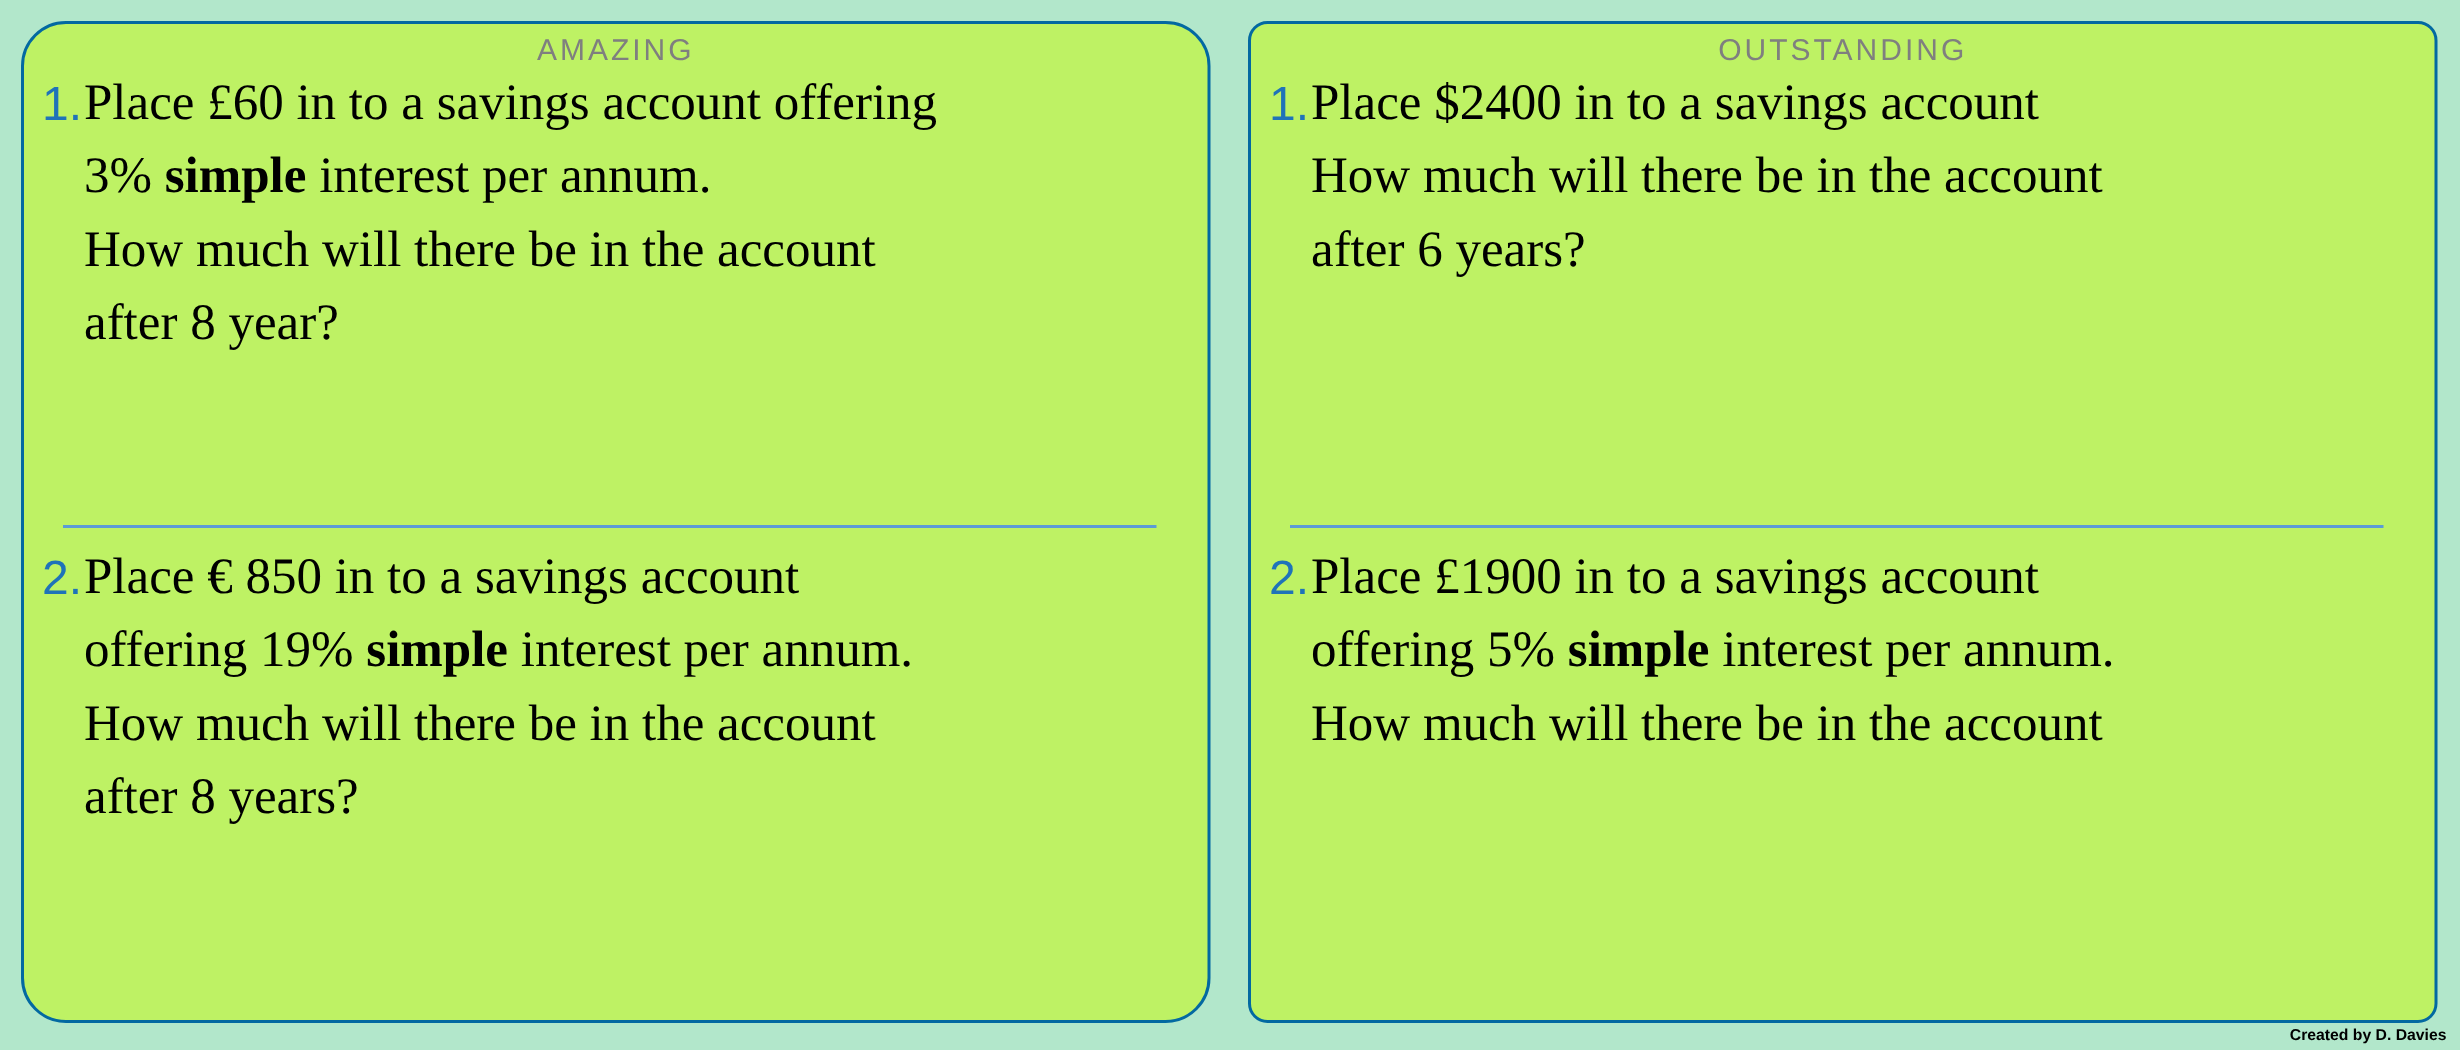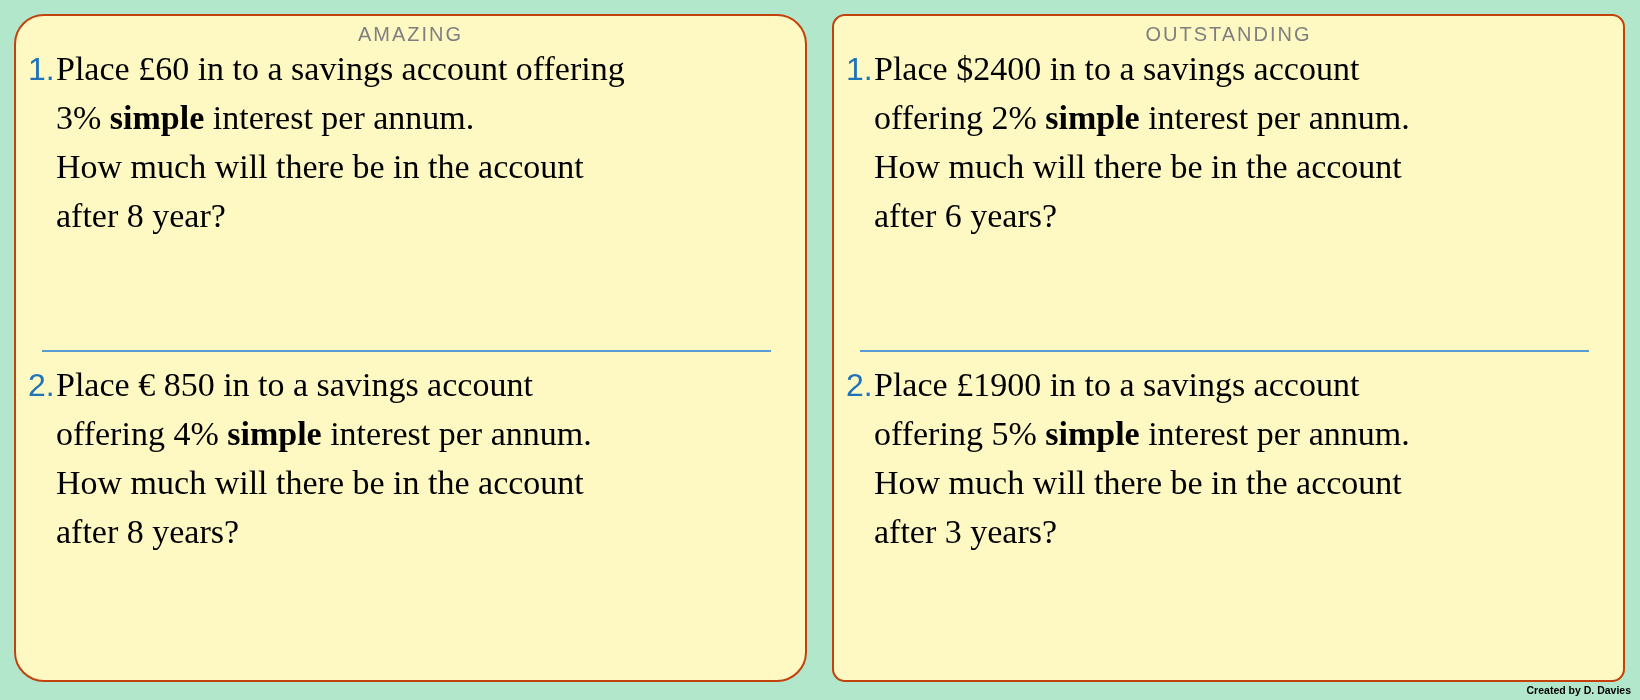--- a/index.html
+++ b/index.html
@@ -12,22 +12,22 @@
     position: relative;
     background: #B2E7CB;
     overflow: hidden;
     font-family: "Liberation Serif", "DejaVu Serif", serif;
   }
   .panel {
     position: absolute;
     top: 14px;
     width: 793px;
     height: 668px;
-    background: #fef9c3;
-    border: 2px solid #c2410c;
+    background: #bef264;
+    border: 2px solid #0369a1;
     border-radius: 30px;
     box-sizing: border-box;
   }
   .panel-left  { left: 14px; }
   .panel-right { left: 832px; border-radius: 13px; }
 
   .panel-title {
     position: absolute;
     top: 7px;
     left: 0;
@@ -105,46 +105,44 @@
       <div class="line"><span>after 8 year?</span></div>
     </div>
   </div>
 
   <div class="divider"></div>
 
   <div class="question q2">
     <div class="q-num">2.</div>
     <div class="q-text">
       <div class="line"><span>Place € 850 in to a savings account</span></div>
-      <div class="line"><span>offering 4% </span><b>simple</b><span> interest per annum.</span></div>
+      <div class="line"><span>offering 19% </span><b>simple</b><span> interest per annum.</span></div>
       <div class="line"><span>How much will there be in the account</span></div>
       <div class="line"><span>after 8 years?</span></div>
     </div>
   </div>
 </section>
 
 <section class="panel panel-right">
   <div class="panel-title">OUTSTANDING</div>
 
   <div class="question q1">
     <div class="q-num">1.</div>
     <div class="q-text">
       <div class="line"><span>Place $2400 in to a savings account</span></div>
-      <div class="line"><span>offering 2% </span><b>simple</b><span> interest per annum.</span></div>
       <div class="line"><span>How much will there be in the account</span></div>
       <div class="line"><span>after 6 years?</span></div>
     </div>
   </div>
 
   <div class="divider"></div>
 
   <div class="question q2">
     <div class="q-num">2.</div>
     <div class="q-text">
       <div class="line"><span>Place £1900 in to a savings account</span></div>
       <div class="line"><span>offering 5% </span><b>simple</b><span> interest per annum.</span></div>
       <div class="line"><span>How much will there be in the account</span></div>
-      <div class="line"><span>after 3 years?</span></div>
     </div>
   </div>
 </section>
 
 <div class="footer-credit">Created by D. Davies</div>
 
 </body></html>

